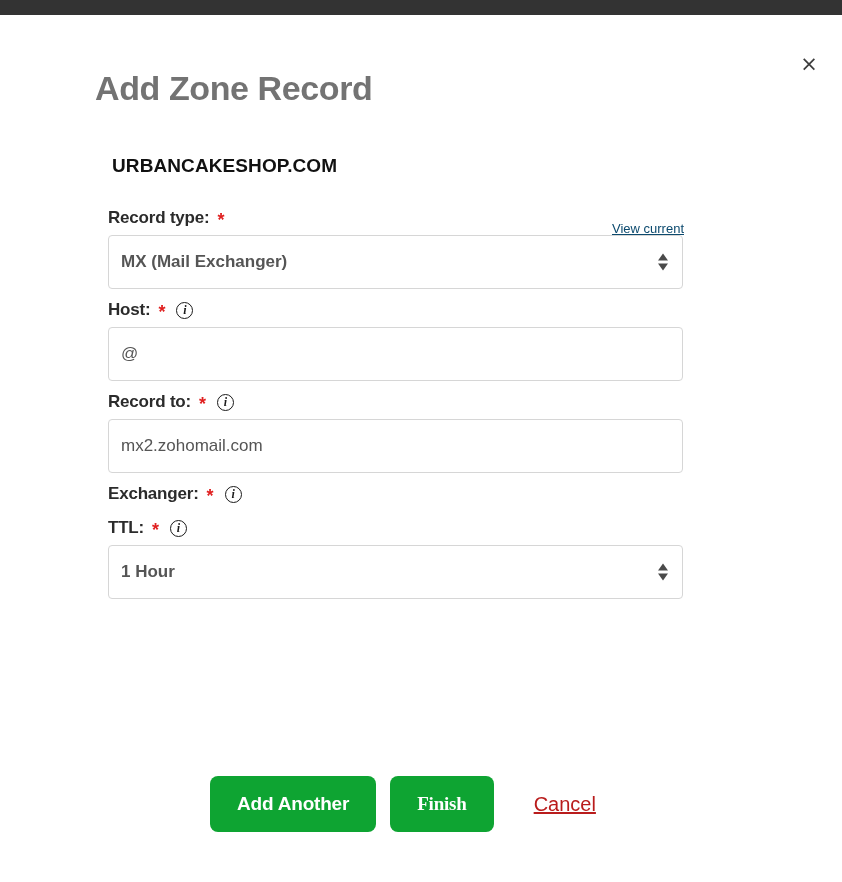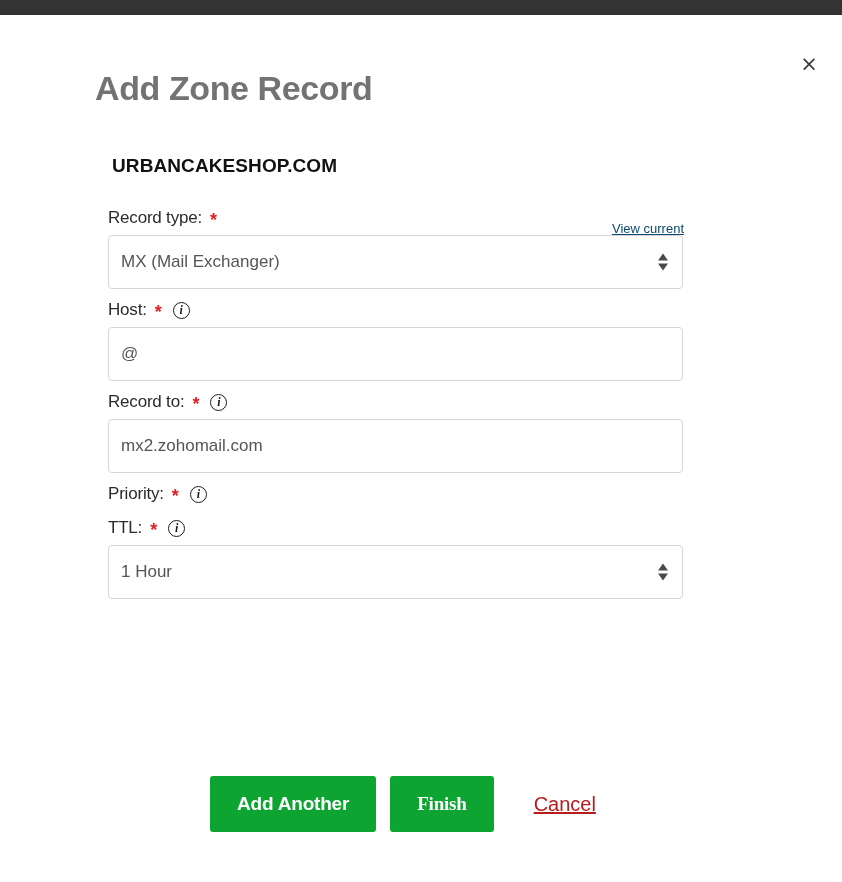--- a/index.html
+++ b/index.html
@@ -85,21 +85,21 @@
 
   .field-label-row {
     display: flex;
     align-items: center;
     height: 26px;
     margin-bottom: 4px;
   }
 
   .field-label {
     font-size: 17px;
-    font-weight: normal;
+    font-weight: bold;
     color: #2b2b2b;
     letter-spacing: -0.2px;
   }
 
   .req {
     color: #e02020;
     font-size: 18px;
     font-weight: bold;
     margin-left: 8px;
     line-height: 1;
@@ -148,20 +148,21 @@
     display: flex;
     align-items: center;
     padding: 0 12px;
     font-size: 17px;
     color: #555555;
   }
 
   .control.select {
     cursor: pointer;
     padding-right: 52px;
+    font-weight: bold;
   }
 
   .select-arrows {
     position: absolute;
     right: 14px;
     top: 50%;
     transform: translateY(-50%);
     display: flex;
     flex-direction: column;
     align-items: center;
@@ -190,21 +191,21 @@
     left: 210px;
     top: 761px;
     display: flex;
     align-items: center;
   }
 
   .btn {
     background: #0ea432;
     color: #ffffff;
     border: none;
-    border-radius: 3px;
+    border-radius: 8px;
     font-size: 19px;
     font-weight: bold;
     font-family: "Liberation Sans", sans-serif;
     height: 56px;
     padding: 0 27px;
     cursor: pointer;
     letter-spacing: -0.2px;
   }
 
   .btn + .btn { margin-left: 14px; font-family: Liberation Serif, serif; }
@@ -268,21 +269,21 @@
             <span>i</span>
           </span>
       </div>
       <div class="control text-input">
         <span>mx2.zohomail.com</span>
       </div>
     </div>
 
     <div class="field">
       <div class="field-label-row">
-        <span class="field-label">Priority:</span>
+        <span class="field-label">Exchanger:</span>
         <span class="req">*</span>
         <span class="info-icon">
             <span>i</span>
           </span>
       </div>
     </div>
 
     <div class="field">
       <div class="field-label-row">
         <span class="field-label">TTL:</span>

